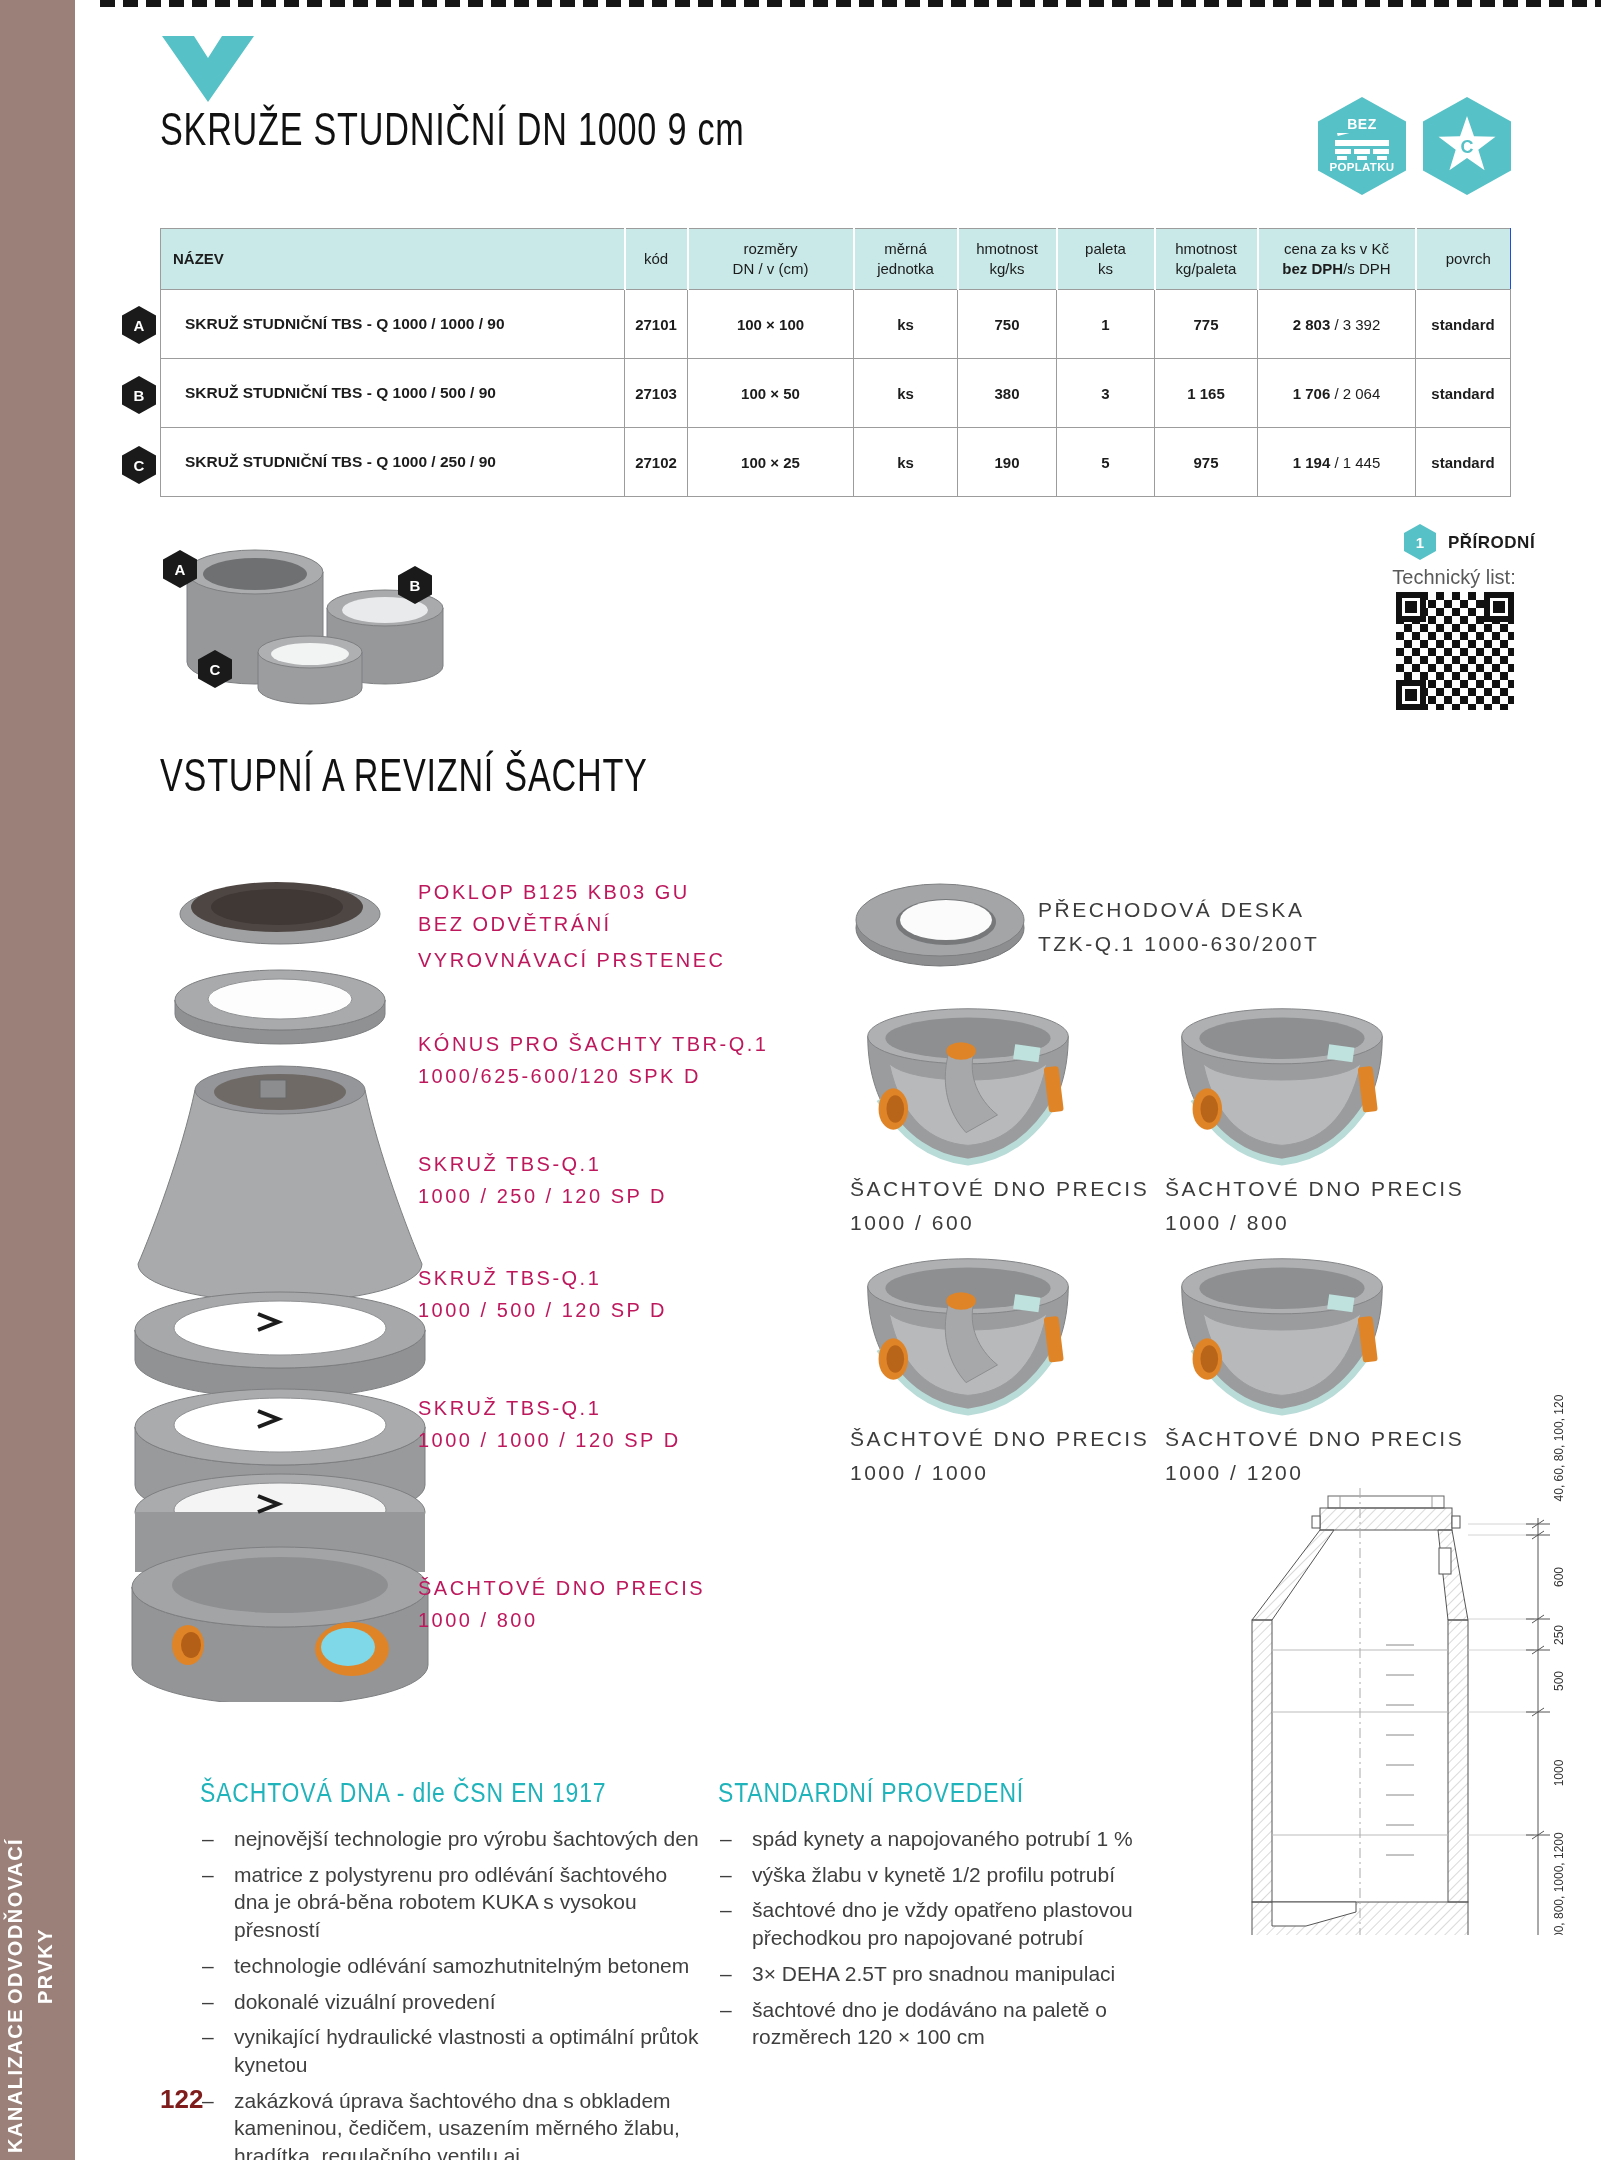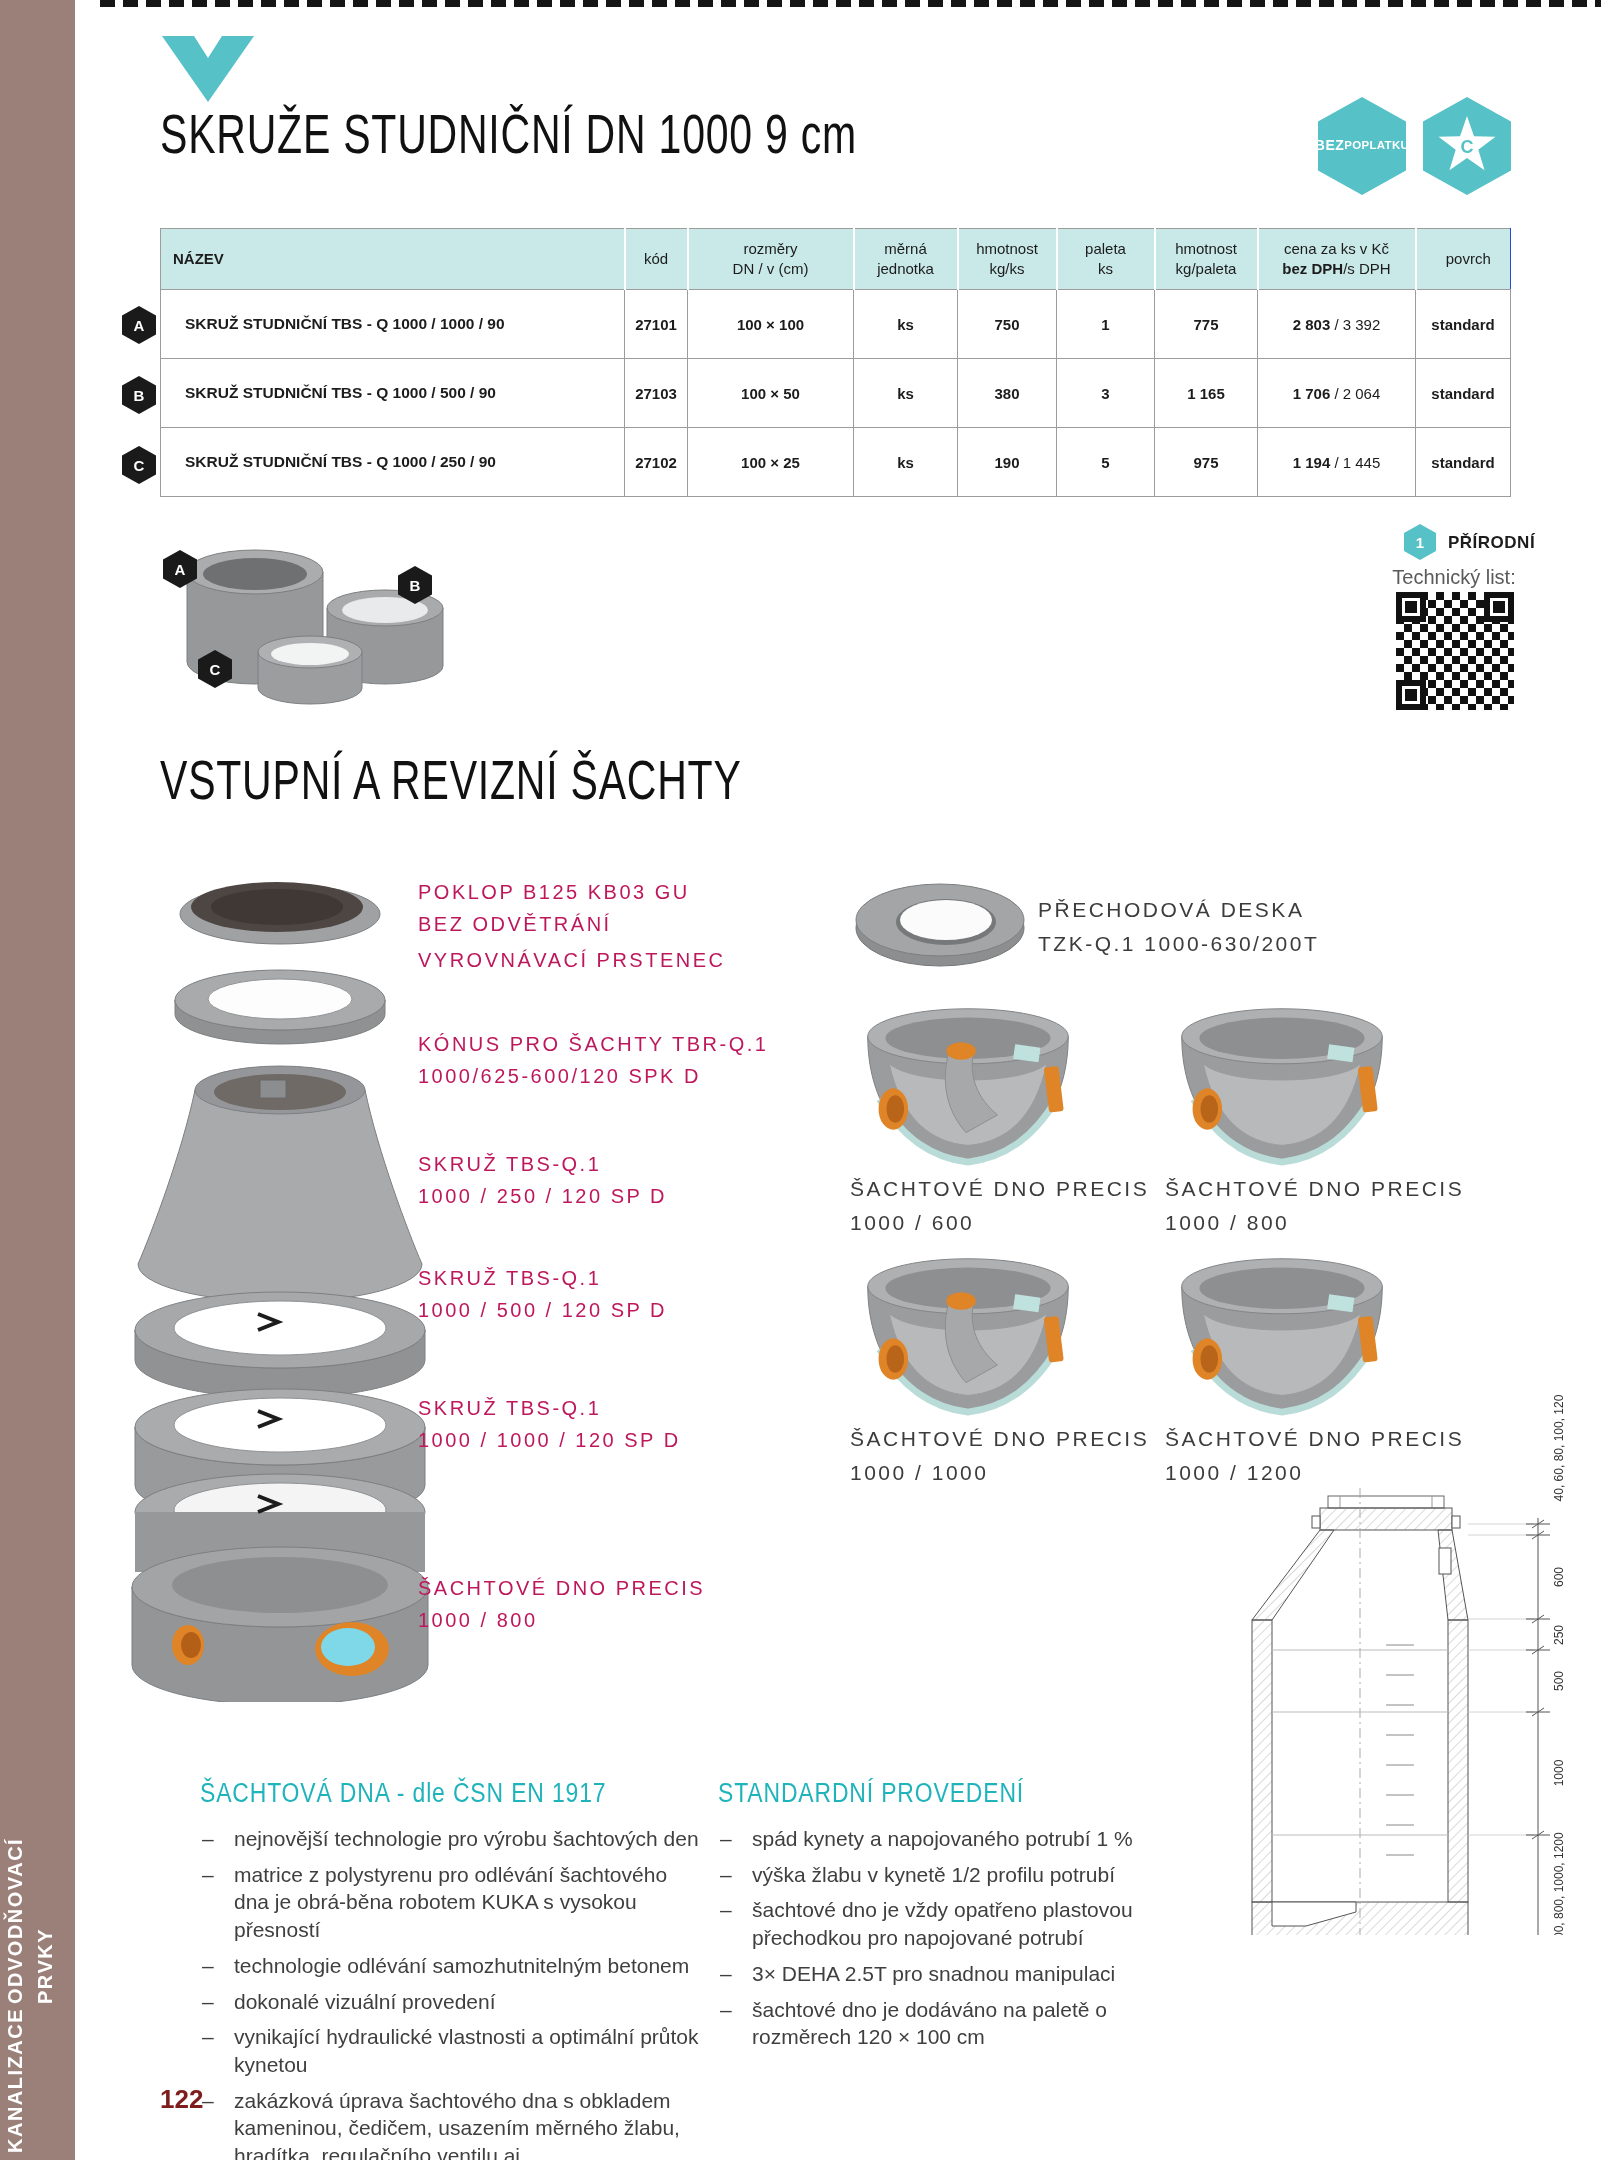--- a/index.html
+++ b/index.html
@@ -10,29 +10,29 @@
   .side-text{position:absolute;left:0;top:1845px;width:75px;height:300px;
              display:flex;justify-content:center;gap:4px;
              writing-mode:vertical-rl;transform:rotate(180deg);}
   .side-text div{color:#fff;font-weight:bold;font-size:20px;letter-spacing:1.5px;line-height:1.5;}
   
   .top-dashes{position:absolute;left:100px;top:0;right:0;height:7px;
       background:repeating-linear-gradient(90deg,#161616 0 15px,transparent 15px 23px);}
   
   .chevron-logo{position:absolute;left:162px;top:36px;}
   
-  .big-title{position:absolute;left:160px;font-size:54px;font-weight:400;color:#111;
+  .big-title{position:absolute;left:160px;font-size:45px;font-weight:400;color:#111;
              white-space:nowrap;line-height:1;}
   .cond{display:inline-block;transform:scale(0.76,1.04);transform-origin:0 50%;letter-spacing:1px;}
   
   .hex{clip-path:polygon(50% 0,100% 25%,100% 75%,50% 100%,0 75%,0 25%);
        display:flex;align-items:center;justify-content:center;position:absolute;}
   .hex-black{background:#1a1a1a;color:#fff;font-weight:bold;}
   .hex-teal{background:#56c1c6;color:#fff;font-weight:bold;}
-  .badge{width:88px;height:98px;flex-direction:row;}
+  .badge{width:88px;height:98px;flex-direction:column;}
   .badge .b-line1{font-size:14px;font-weight:bold;letter-spacing:.5px;line-height:1.1;}
   .badge .b-line2{font-size:11.5px;font-weight:bold;letter-spacing:.3px;line-height:1.2;}
   .marker{width:34px;height:38px;font-size:15px;}
   
   .prod-table{position:absolute;left:160px;top:228px;width:1350px;border-collapse:collapse;
               table-layout:fixed;font-size:15px;color:#1c1c1c;}
   .prod-table th,.prod-table td{border:1px solid #9c9c9c;padding:0 6px;text-align:center;vertical-align:middle;}
   .prod-table thead th{background:#c9e8e8;border:2px solid #fff;border-top:1px solid #9c9c9c;
               border-bottom:1px solid #9c9c9c;height:60px;font-weight:400;line-height:1.35;}
   .prod-table thead th:first-child{border-left:1px solid #9c9c9c;text-align:left;padding-left:12px;font-weight:bold;}

